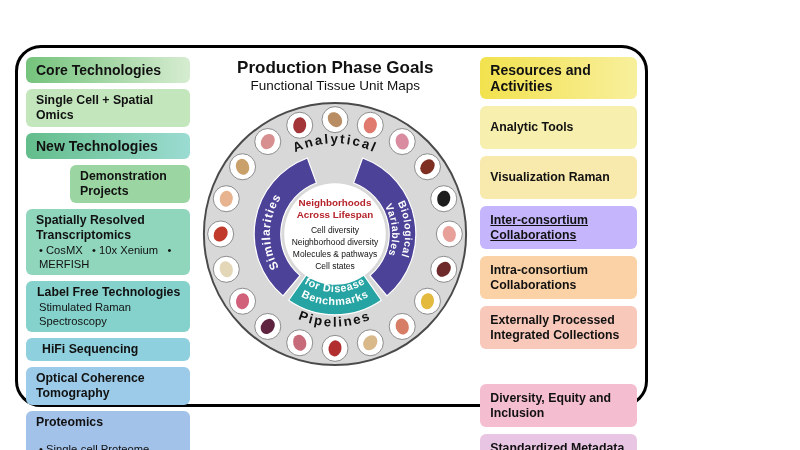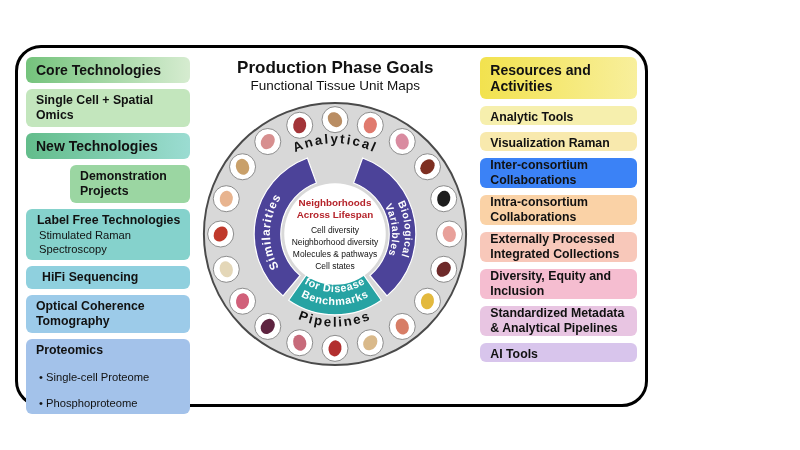--- a/index.html
+++ b/index.html
@@ -20,21 +20,21 @@
 
   .hdr{border-radius:6px;padding:5px 10px;font-weight:bold;font-size:14px;line-height:16px;}
   .hdr-core{background:linear-gradient(90deg,var(--left-header-green,#74c37c),#d6ecd0);}
   .hdr-new{background:linear-gradient(90deg,var(--new-header-teal,#63bd8b),#9bdcd2);}
   .hdr-res{background:linear-gradient(90deg,var(--right-header-yellow,#f2e24e),#f8ef9c);}
 
   .bar{border-radius:6px;padding:4px 10px;display:flex;flex-direction:column;justify-content:center;}
   .bar-title{font-weight:600;font-size:12.3px;line-height:15px;}
   .bar-sub{font-size:11.2px;line-height:14px;padding-left:3px;white-space:pre-wrap;}
   .sc-bar{background:#c3e6bd;justify-content:flex-end;}
-  .col-right .bar{min-height:19px;padding:0 10px;justify-content:flex-end;}
+  .col-right .bar{min-height:19px;padding:12px 10px;}
   .col-right .bar-title{font-size:12.3px;}
 
   .center-title{font-size:17px;font-weight:bold;margin-top:1px;}
   .center-subtitle{font-size:13.5px;}
   svg.wheel{width:276px;height:276px;margin-top:3px;}
 
   .disc{fill:#d8d8d8;stroke:#4a4a4a;stroke-width:2;}
   .organ-circle{fill:#ffffff;stroke:#7f7f7f;stroke-width:0.9;}
   .arc-purple{fill:var(--purple-arc,#4c4399);stroke:#ffffff;stroke-width:1.2;}
   .arc-teal{fill:var(--teal-arc,#26a3a3);stroke:#ffffff;stroke-width:1.2;}
@@ -53,20 +53,24 @@
 
   <div class="col col-left">
     <div class="hdr hdr-core">Core Technologies</div>
     <div class="bar sc-bar">
       <div class="bar-title" style="font-weight:600;">Single Cell + Spatial Omics</div>
     </div>
     <div class="hdr hdr-new">New Technologies</div>
 
     <div class="bar li1" style="background: rgb(155, 214, 162); margin-left: 44px;">
       <div class="bar-title">Demonstration Projects</div>
+    </div>
+    <div class="bar li2" style="background: rgb(143, 214, 189);">
+      <div class="bar-title">Spatially Resolved Transcriptomics</div>
+      <div class="bar-sub">• CosMX   • 10x Xenium   • MERFISH</div>
     </div>
     <div class="bar li3" style="background: rgb(133, 210, 204); align-items: flex-end;">
       <div class="bar-title">Label Free Technologies</div>
       <div class="bar-sub">Stimulated Raman Spectroscopy</div>
     </div>
     <div class="bar li4" style="background: rgb(143, 208, 222); padding-left: 16px;">
       <div class="bar-title">HiFi Sequencing</div>
     </div>
     <div class="bar li5" style="background: rgb(156, 203, 233);">
       <div class="bar-title">Optical Coherence Tomography</div>
@@ -175,30 +179,30 @@
   </div>
 
   <div class="col col-right">
     <div class="hdr hdr-res">Resources and Activities</div>
     <div class="bar ri1" style="background: rgb(246, 239, 173);">
         <div class="bar-title">Analytic Tools</div>
       </div>
     <div class="bar ri2" style="background: rgb(248, 233, 173);">
         <div class="bar-title">Visualization Raman</div>
       </div>
-    <div class="bar ri3" style="background: #3b82f6;">
+    <div class="bar ri3" style="background: #c4b5fd; text-decoration: underline;">
         <div class="bar-title">Inter-consortium Collaborations</div>
       </div>
     <div class="bar ri4" style="background: rgb(250, 210, 166);">
         <div class="bar-title">Intra-consortium Collaborations</div>
       </div>
     <div class="bar ri5" style="background: rgb(248, 200, 186);">
         <div class="bar-title">Externally Processed Integrated Collections</div>
       </div>
-    <div class="bar ri6" style="background: rgb(245, 189, 208);">
+    <div class="bar ri6" style="background: rgb(245, 189, 208); margin-top: 28px;">
         <div class="bar-title">Diversity, Equity and Inclusion</div>
       </div>
     <div class="bar ri7" style="background: rgb(232, 197, 226);">
         <div class="bar-title">Standardized Metadata &amp; Analytical Pipelines</div>
       </div>
     <div class="bar ri8" style="background: rgb(216, 197, 236);">
         <div class="bar-title">AI Tools</div>
       </div>
   </div>
 

